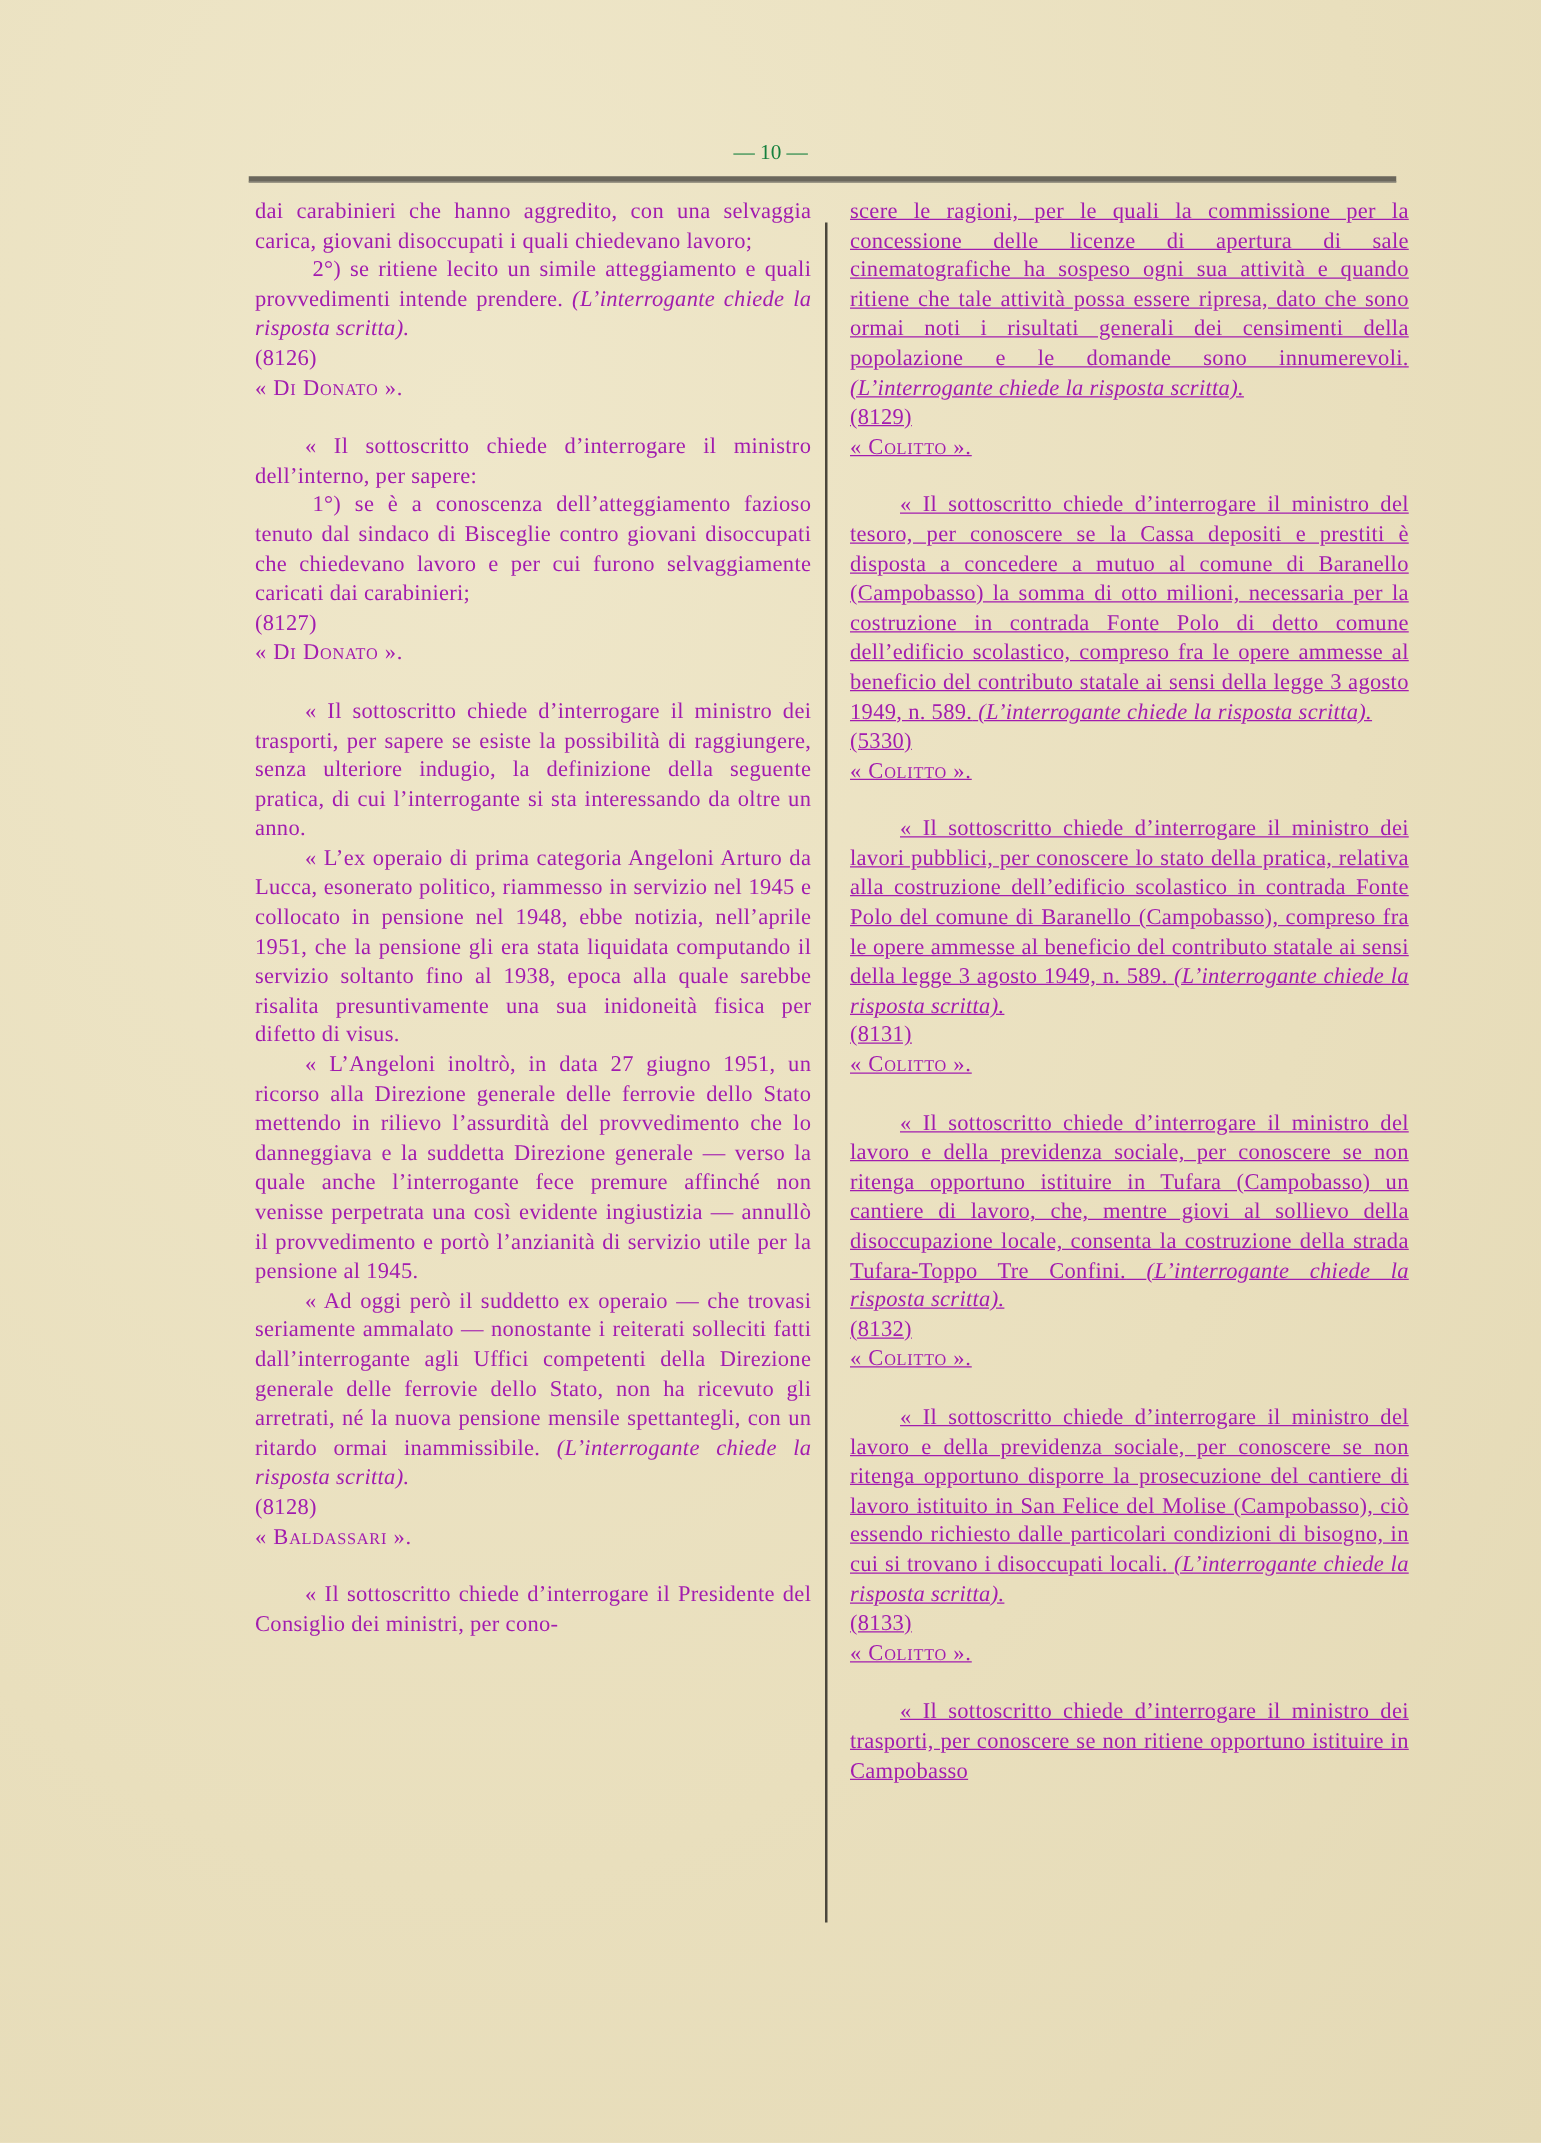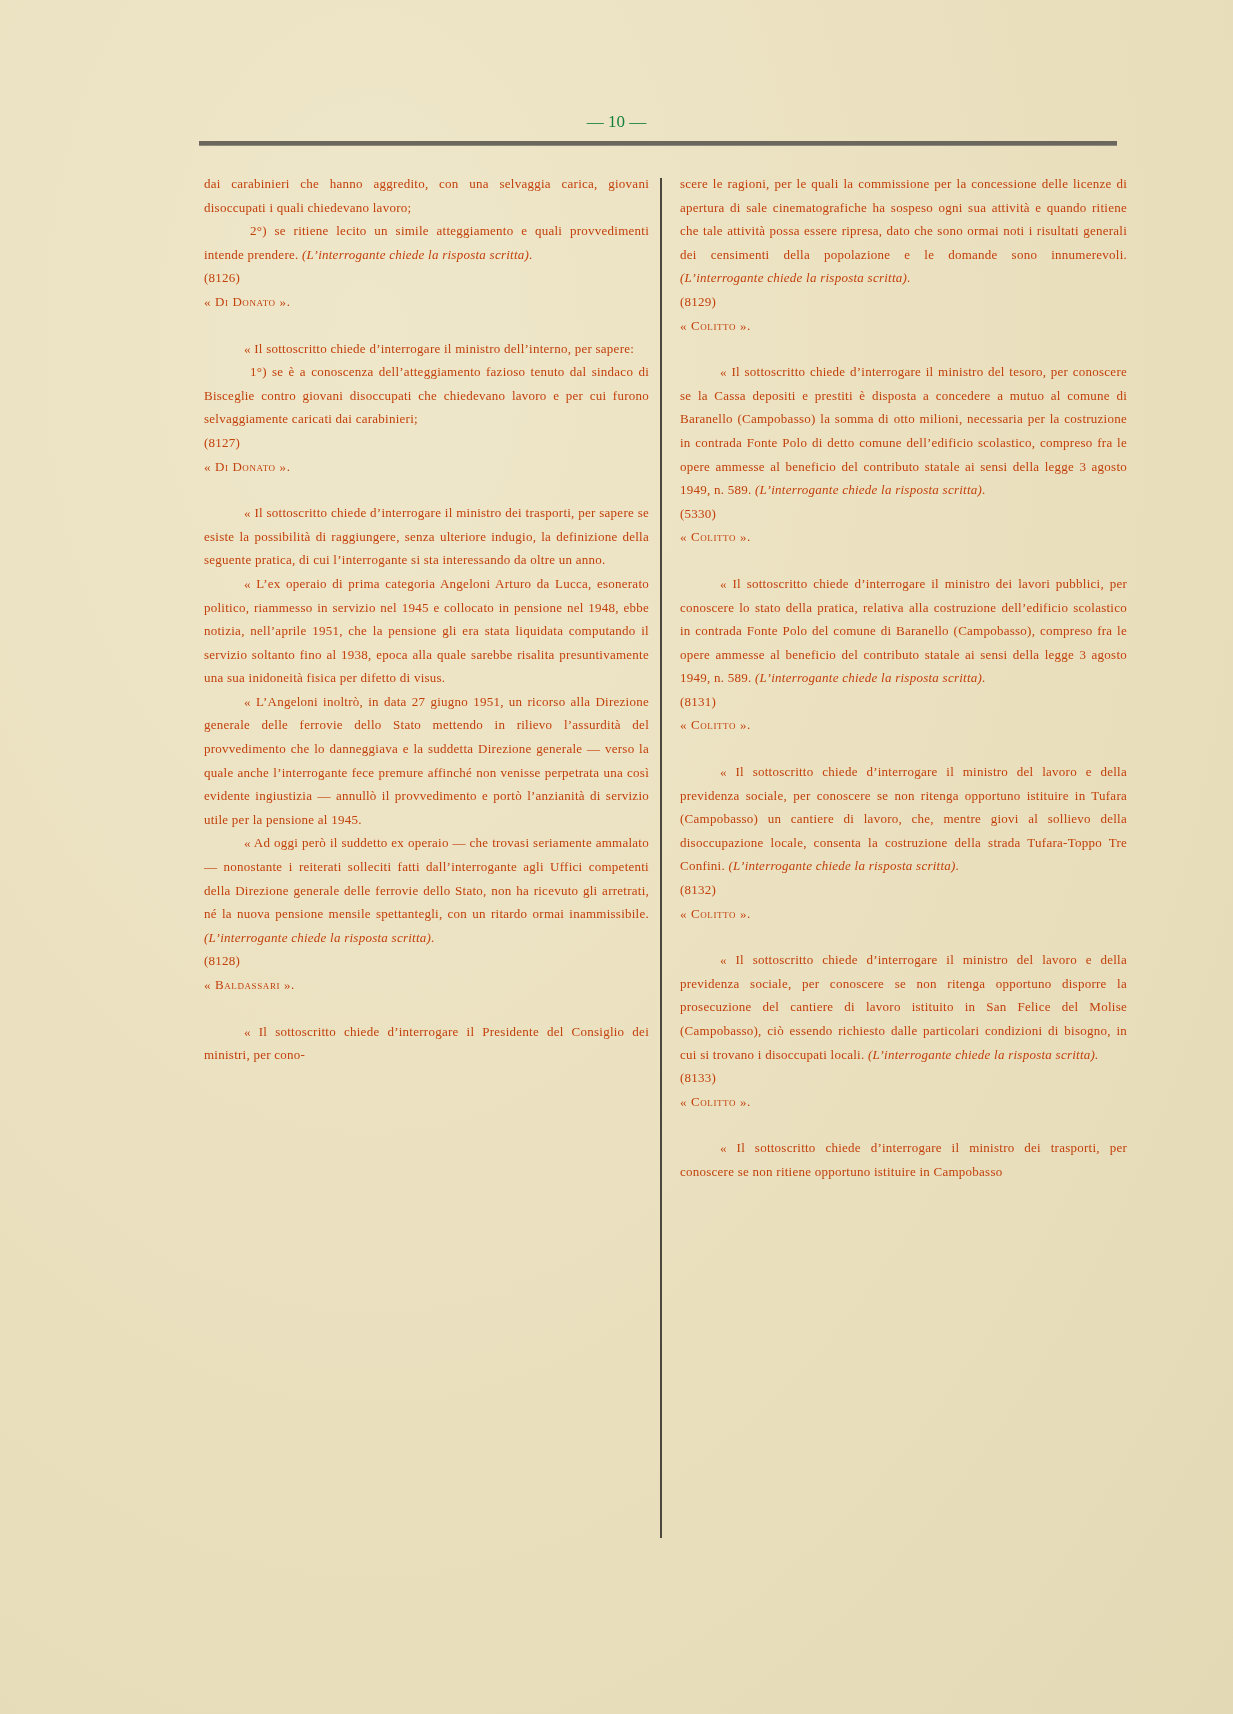--- a/index.html
+++ b/index.html
@@ -15,28 +15,28 @@
   .page-number {
     position: absolute; top: 112px; left: 0; width: 1233px;
     text-align: center; font-size: 17px; color: #15803d;
     font-family: "Liberation Serif", serif;
   }
   .top-rule {
     position: absolute; top: 141px; left: 199px; width: 918px; height: 4px;
     background: #6b675c; border-bottom: 1px solid #8d897c;
   }
   .column {
-    position: absolute; top: 172px; width: 445px;
+    position: absolute; top: 157px; width: 445px;
     font-family: "Liberation Serif", serif;
-    font-size: 13px; line-height: 23.6px;
+    font-size: 18px; line-height: 23.6px;
     text-align: justify; letter-spacing: 0.25px;
-    color: #c2410c;
+    color: #a21caf;
   }
   .col-left { left: 204px; }
-  .col-right { left: 680px; width: 447px; }
+  .col-right { left: 680px; width: 447px; text-decoration: underline; }
   .divider {
     position: absolute; top: 178px; left: 660px; width: 1.5px; height: 1360px;
     background: #4b473c;
   }
   .entry { margin: 0 0 23px 0; }
   .entry p { margin: 0; }
   .indent { text-indent: 40px; }
   .sub { text-indent: 46px; }
   .req { font-style: italic; }
   .footer-line { display: flex; justify-content: space-between; margin-top: 0; flex-direction: column; }

